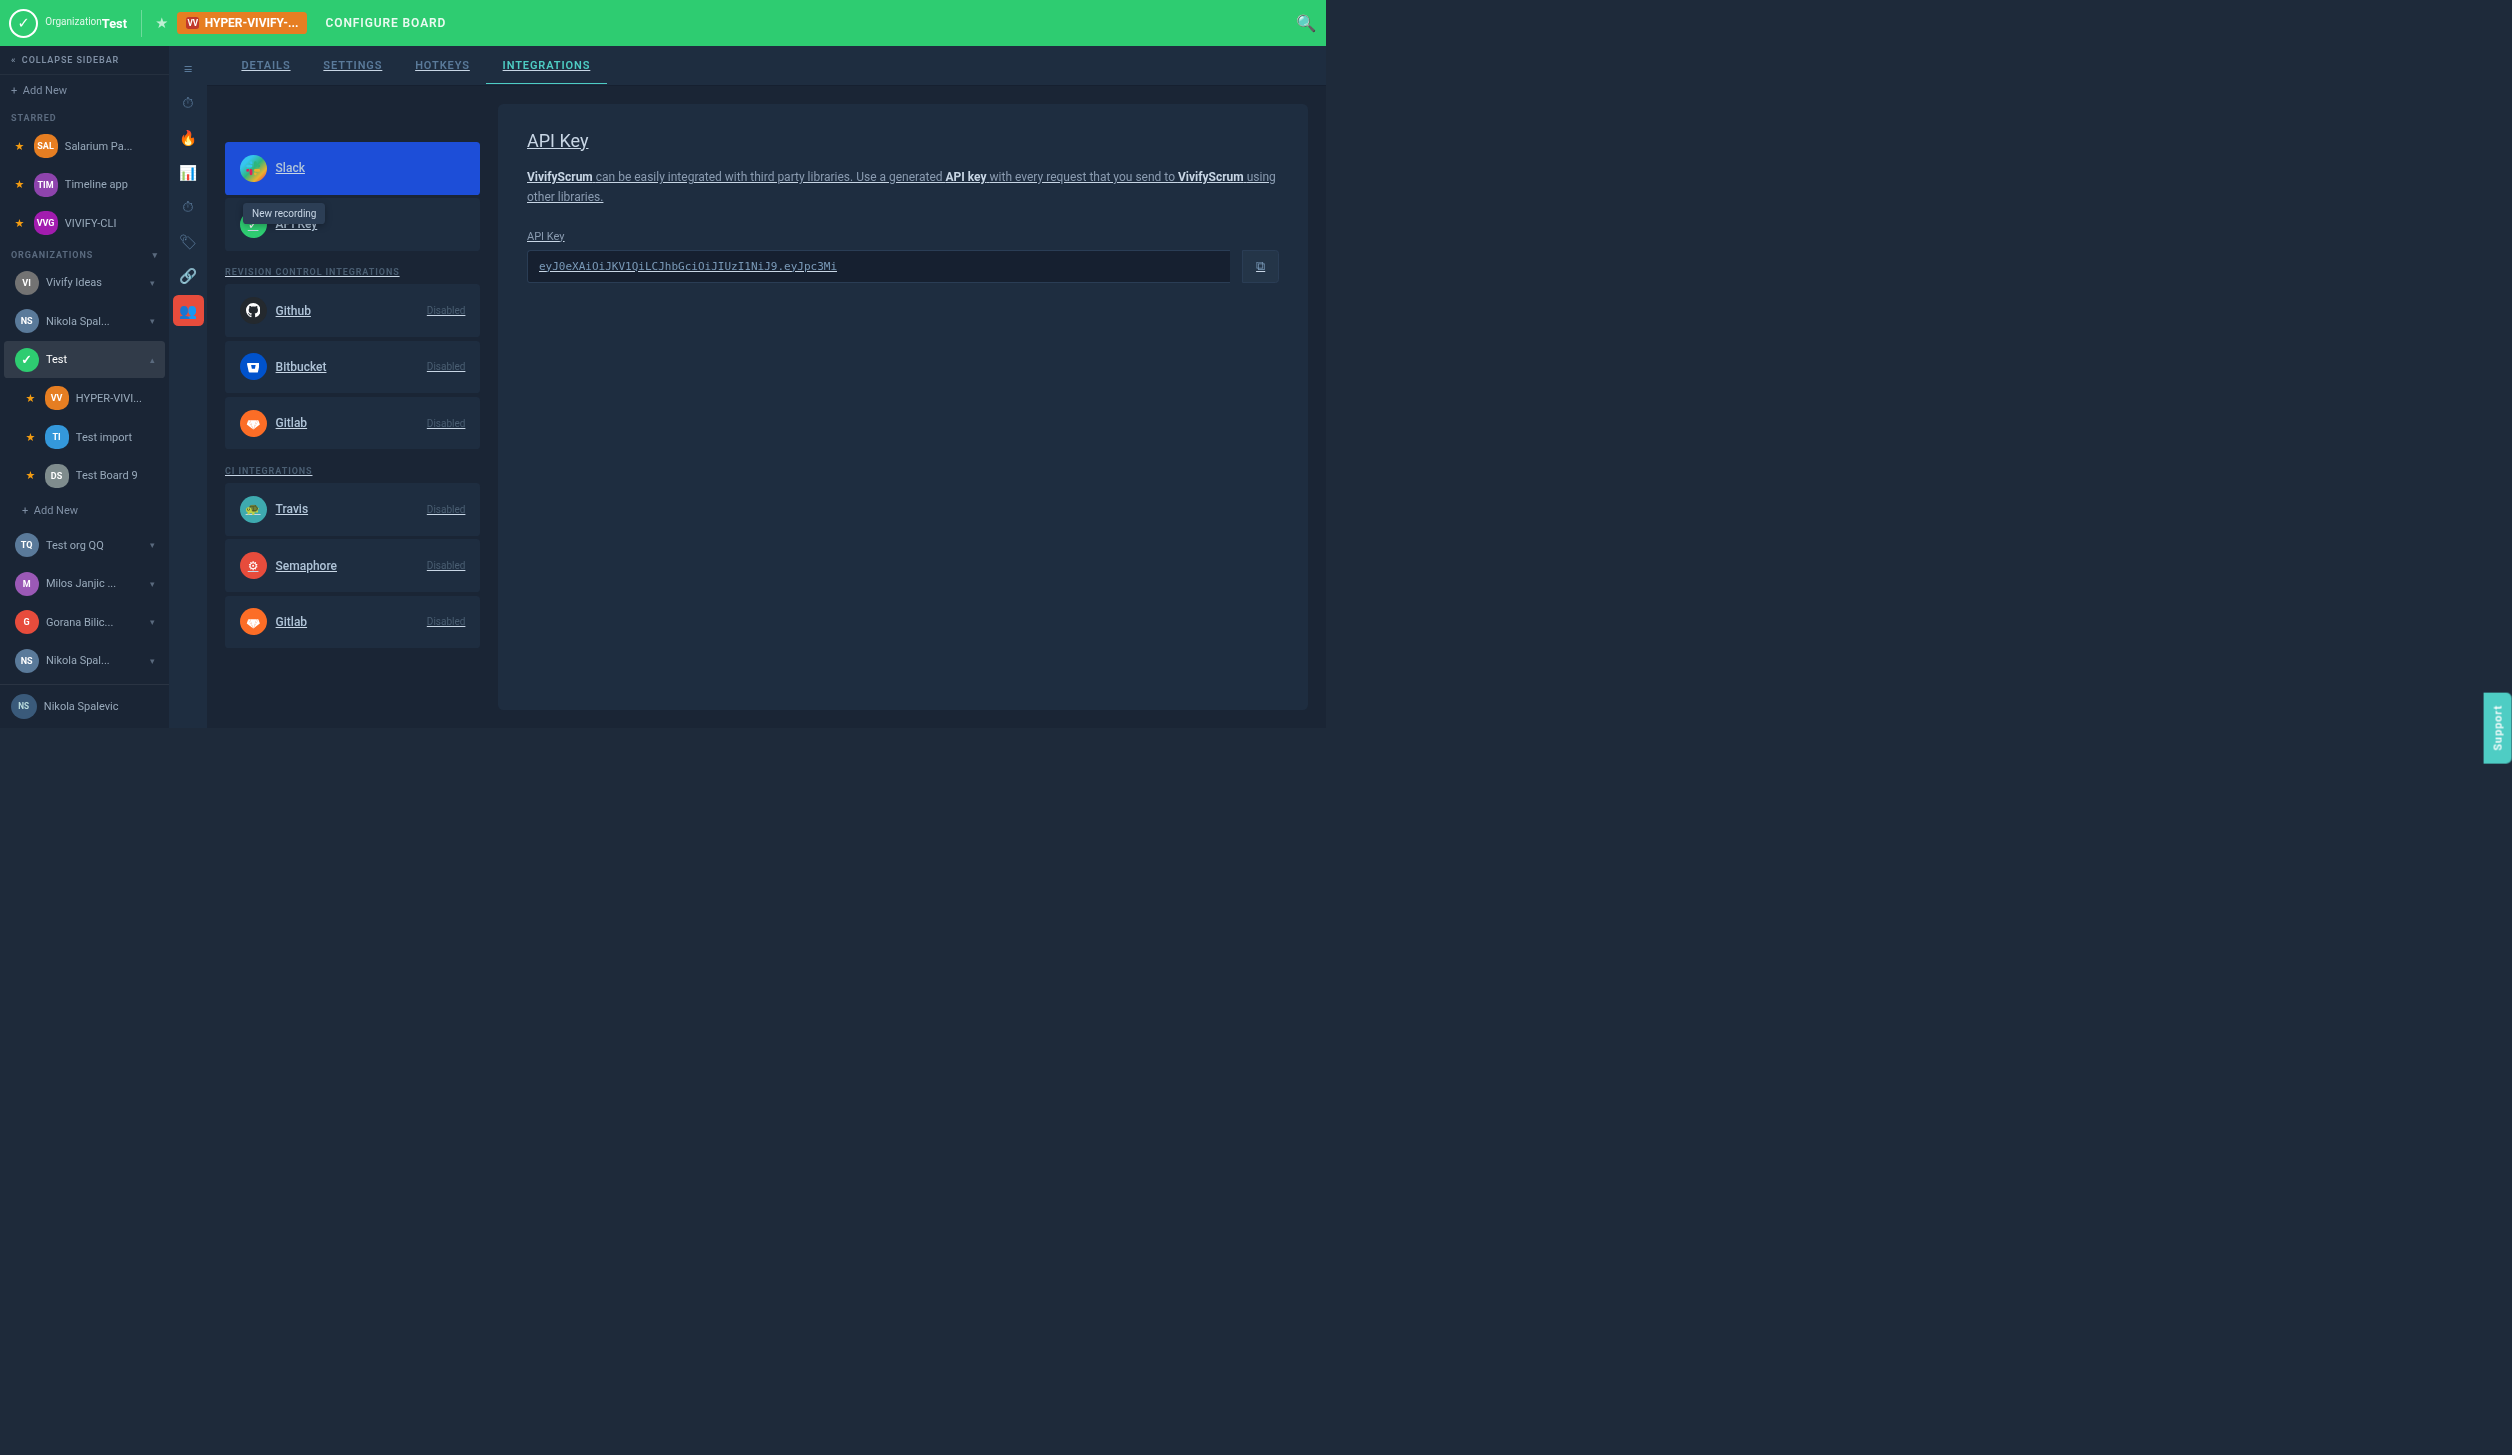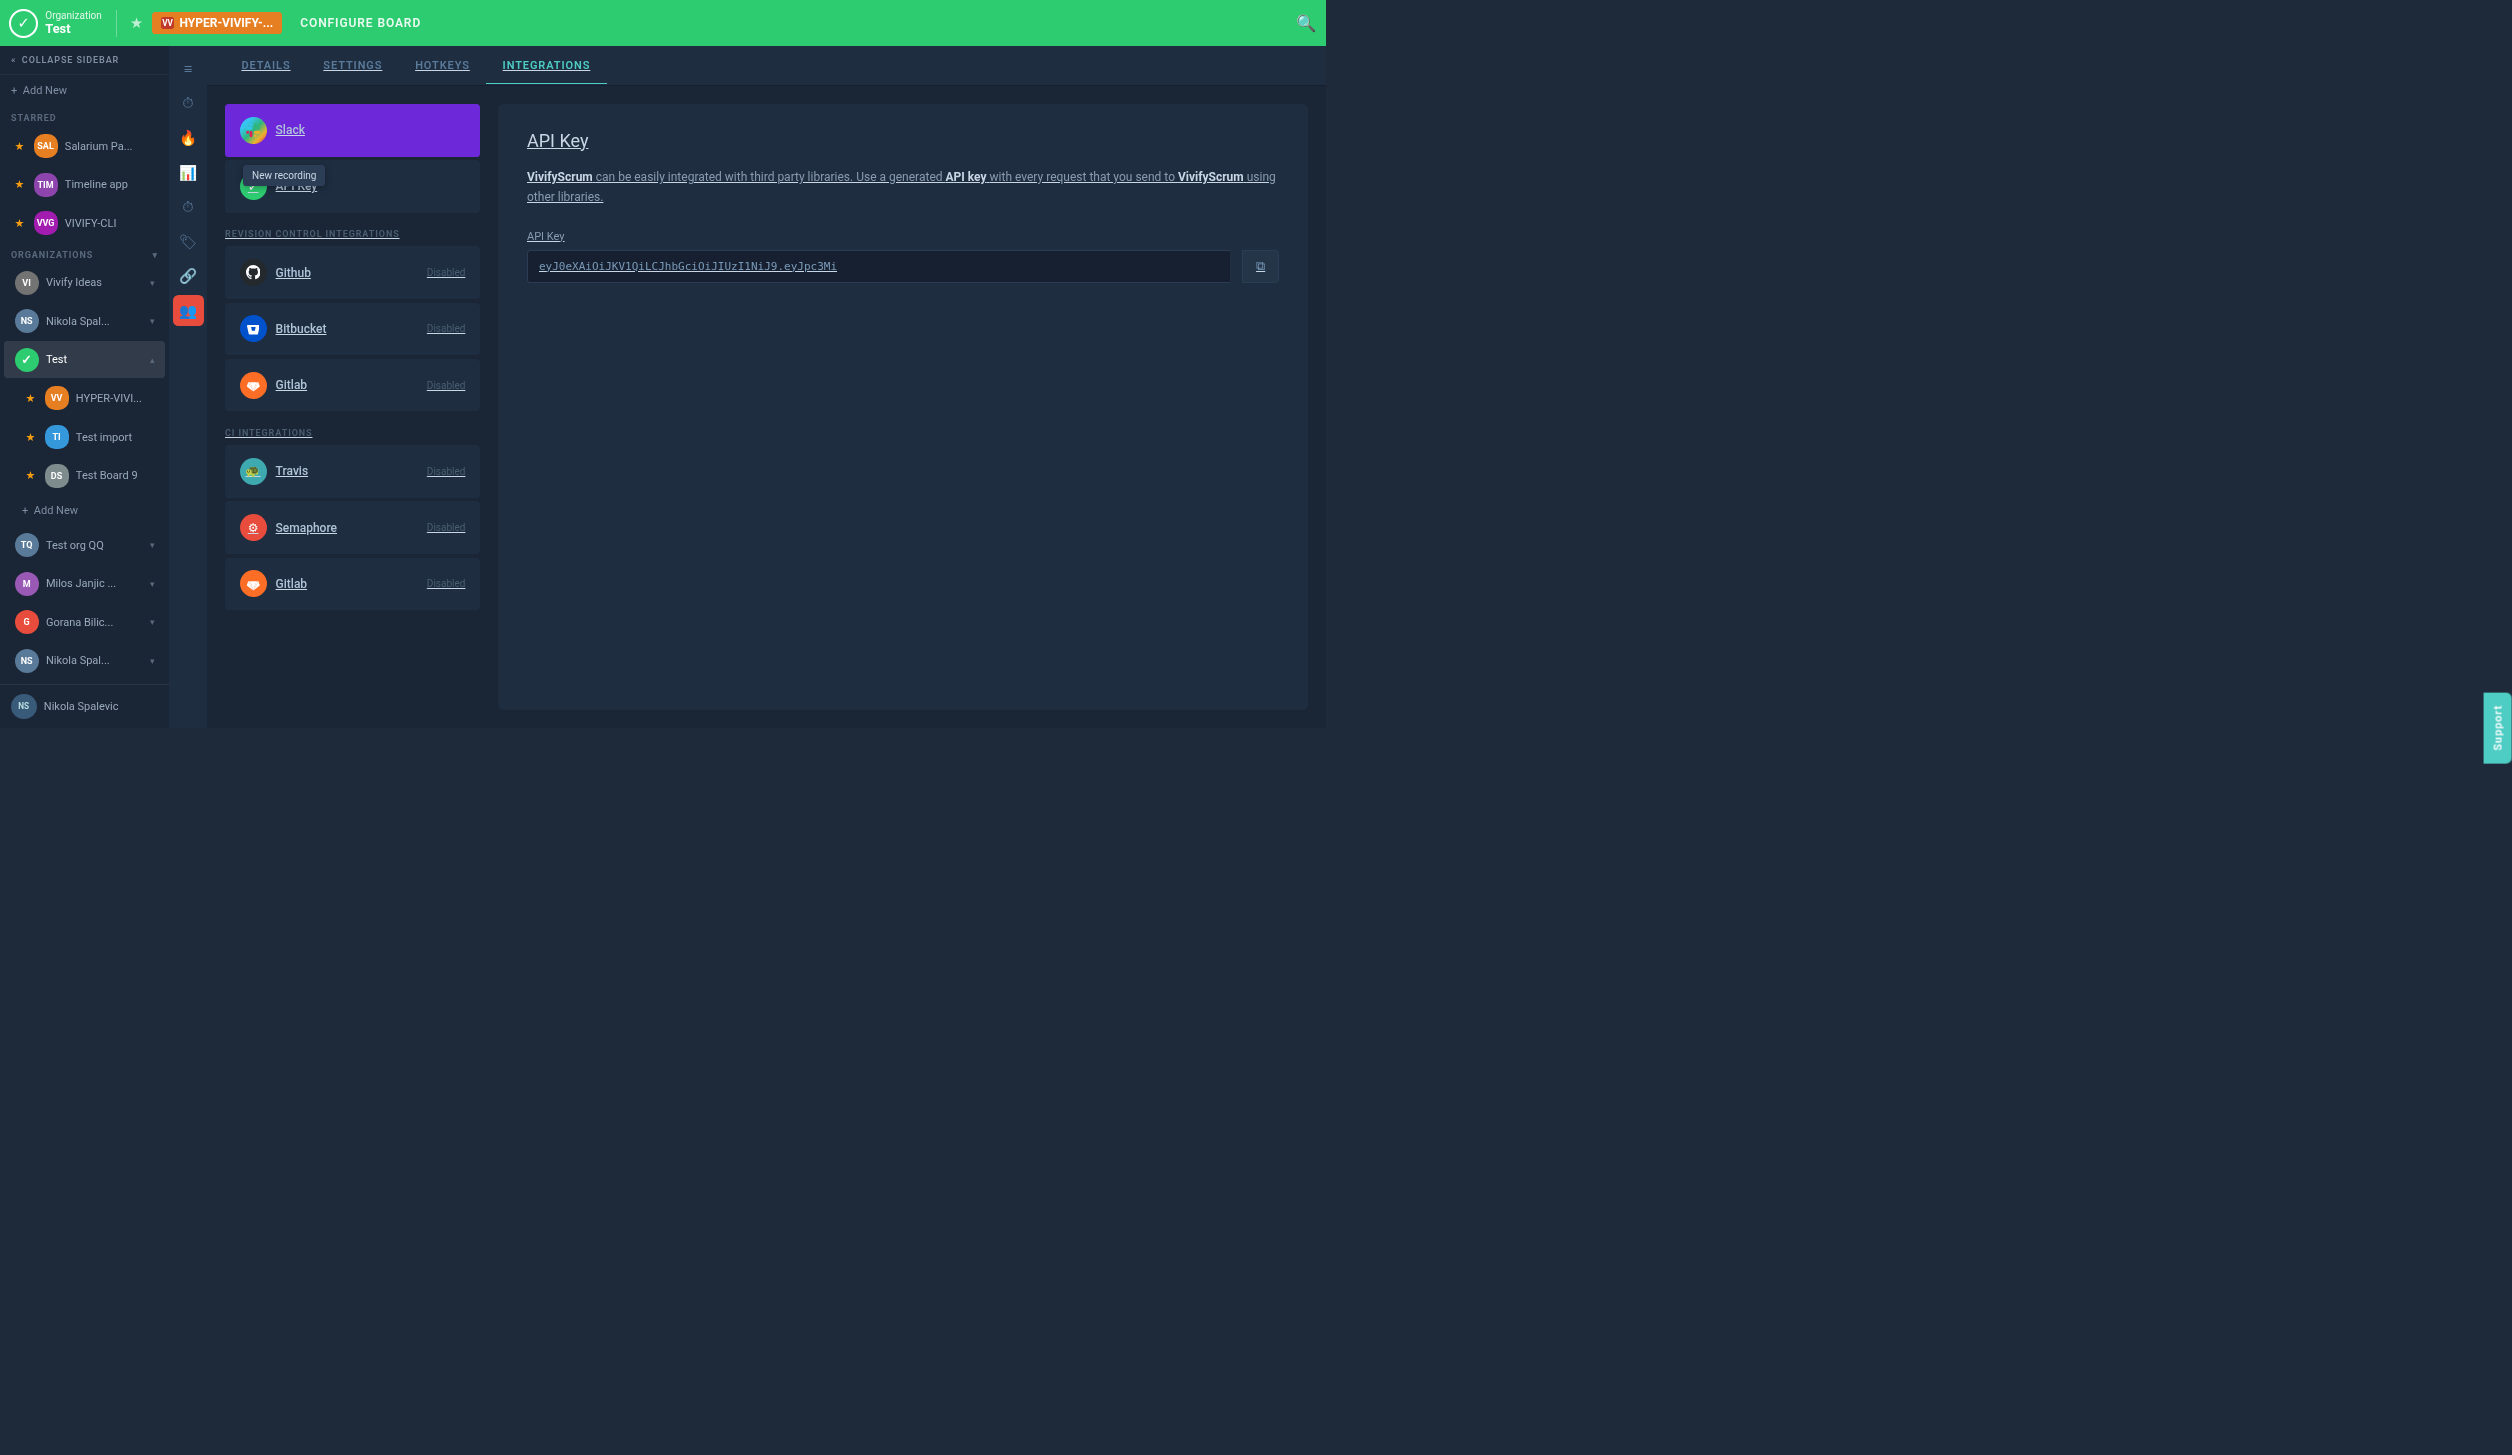--- a/index.html
+++ b/index.html
@@ -22,21 +22,21 @@
       padding: 0 9px;
       position: relative;
     }
     .header-check {
       width: 29px; height: 29px;
       border: 2.7px solid white;
       border-radius: 50%;
       display: flex; align-items: center; justify-content: center;
       color: white; font-size: 14.6px; margin-right: 7.3px;
     }
-    .org-info { display: flex; flex-direction: column; }
+    .org-info { display: flex; }
     .org-name { font-size: 10px; color: rgba(255,255,255,0.85); }
     .org-sub { font-size: 12.8px; font-weight: 700; color: white; }
     .header-divider { width: 0.9px; background: rgba(255,255,255,0.3); height: 27px; margin: 0 13.7px; }
     .header-star { color: rgba(255,255,255,0.7); margin-right: 9px; font-size: 14.6px; }
     .board-badge {
       display: flex; align-items: center; gap: 5.5px;
       background: #e67e22; color: white; padding: 3.6px 9px; border-radius: 3.6px;
       font-weight: 700; font-size: 12px;
     }
     .board-badge-dot { width: 12.8px; height: 12.8px; background: #c0392b; border-radius: 2.7px; font-size: 8.2px; display:flex;align-items:center;justify-content:center; }
@@ -126,21 +126,21 @@
     .integrations-left {
       width: 255px; min-width: 255px;
       display: flex; flex-direction: column; gap: 1.8px;
     }
 
     .integration-item {
       display: flex; align-items: center; gap: 9px;
       padding: 12.8px 14.6px; background: #1e2d40; border-radius: 3.6px;
       cursor: pointer; margin-bottom: 1.8px;
     }
-    .integration-item.active { background: #6d28d9; }
+    .integration-item.active { background: #1d4ed8; margin-top: 38px; }
     .integration-icon {
       width: 27px; height: 27px; border-radius: 50%;
       display: flex; align-items: center; justify-content: center;
       font-size: 14.6px; flex-shrink: 0;
     }
     .integration-name { flex: 1; font-size: 12px; color: #b0c4d8; font-weight: 500; }
     .integration-status { font-size: 10px; color: #4a5e72; }
 
     .section-header {
       font-size: 9px; font-weight: 700; letter-spacing: 0.9px;

